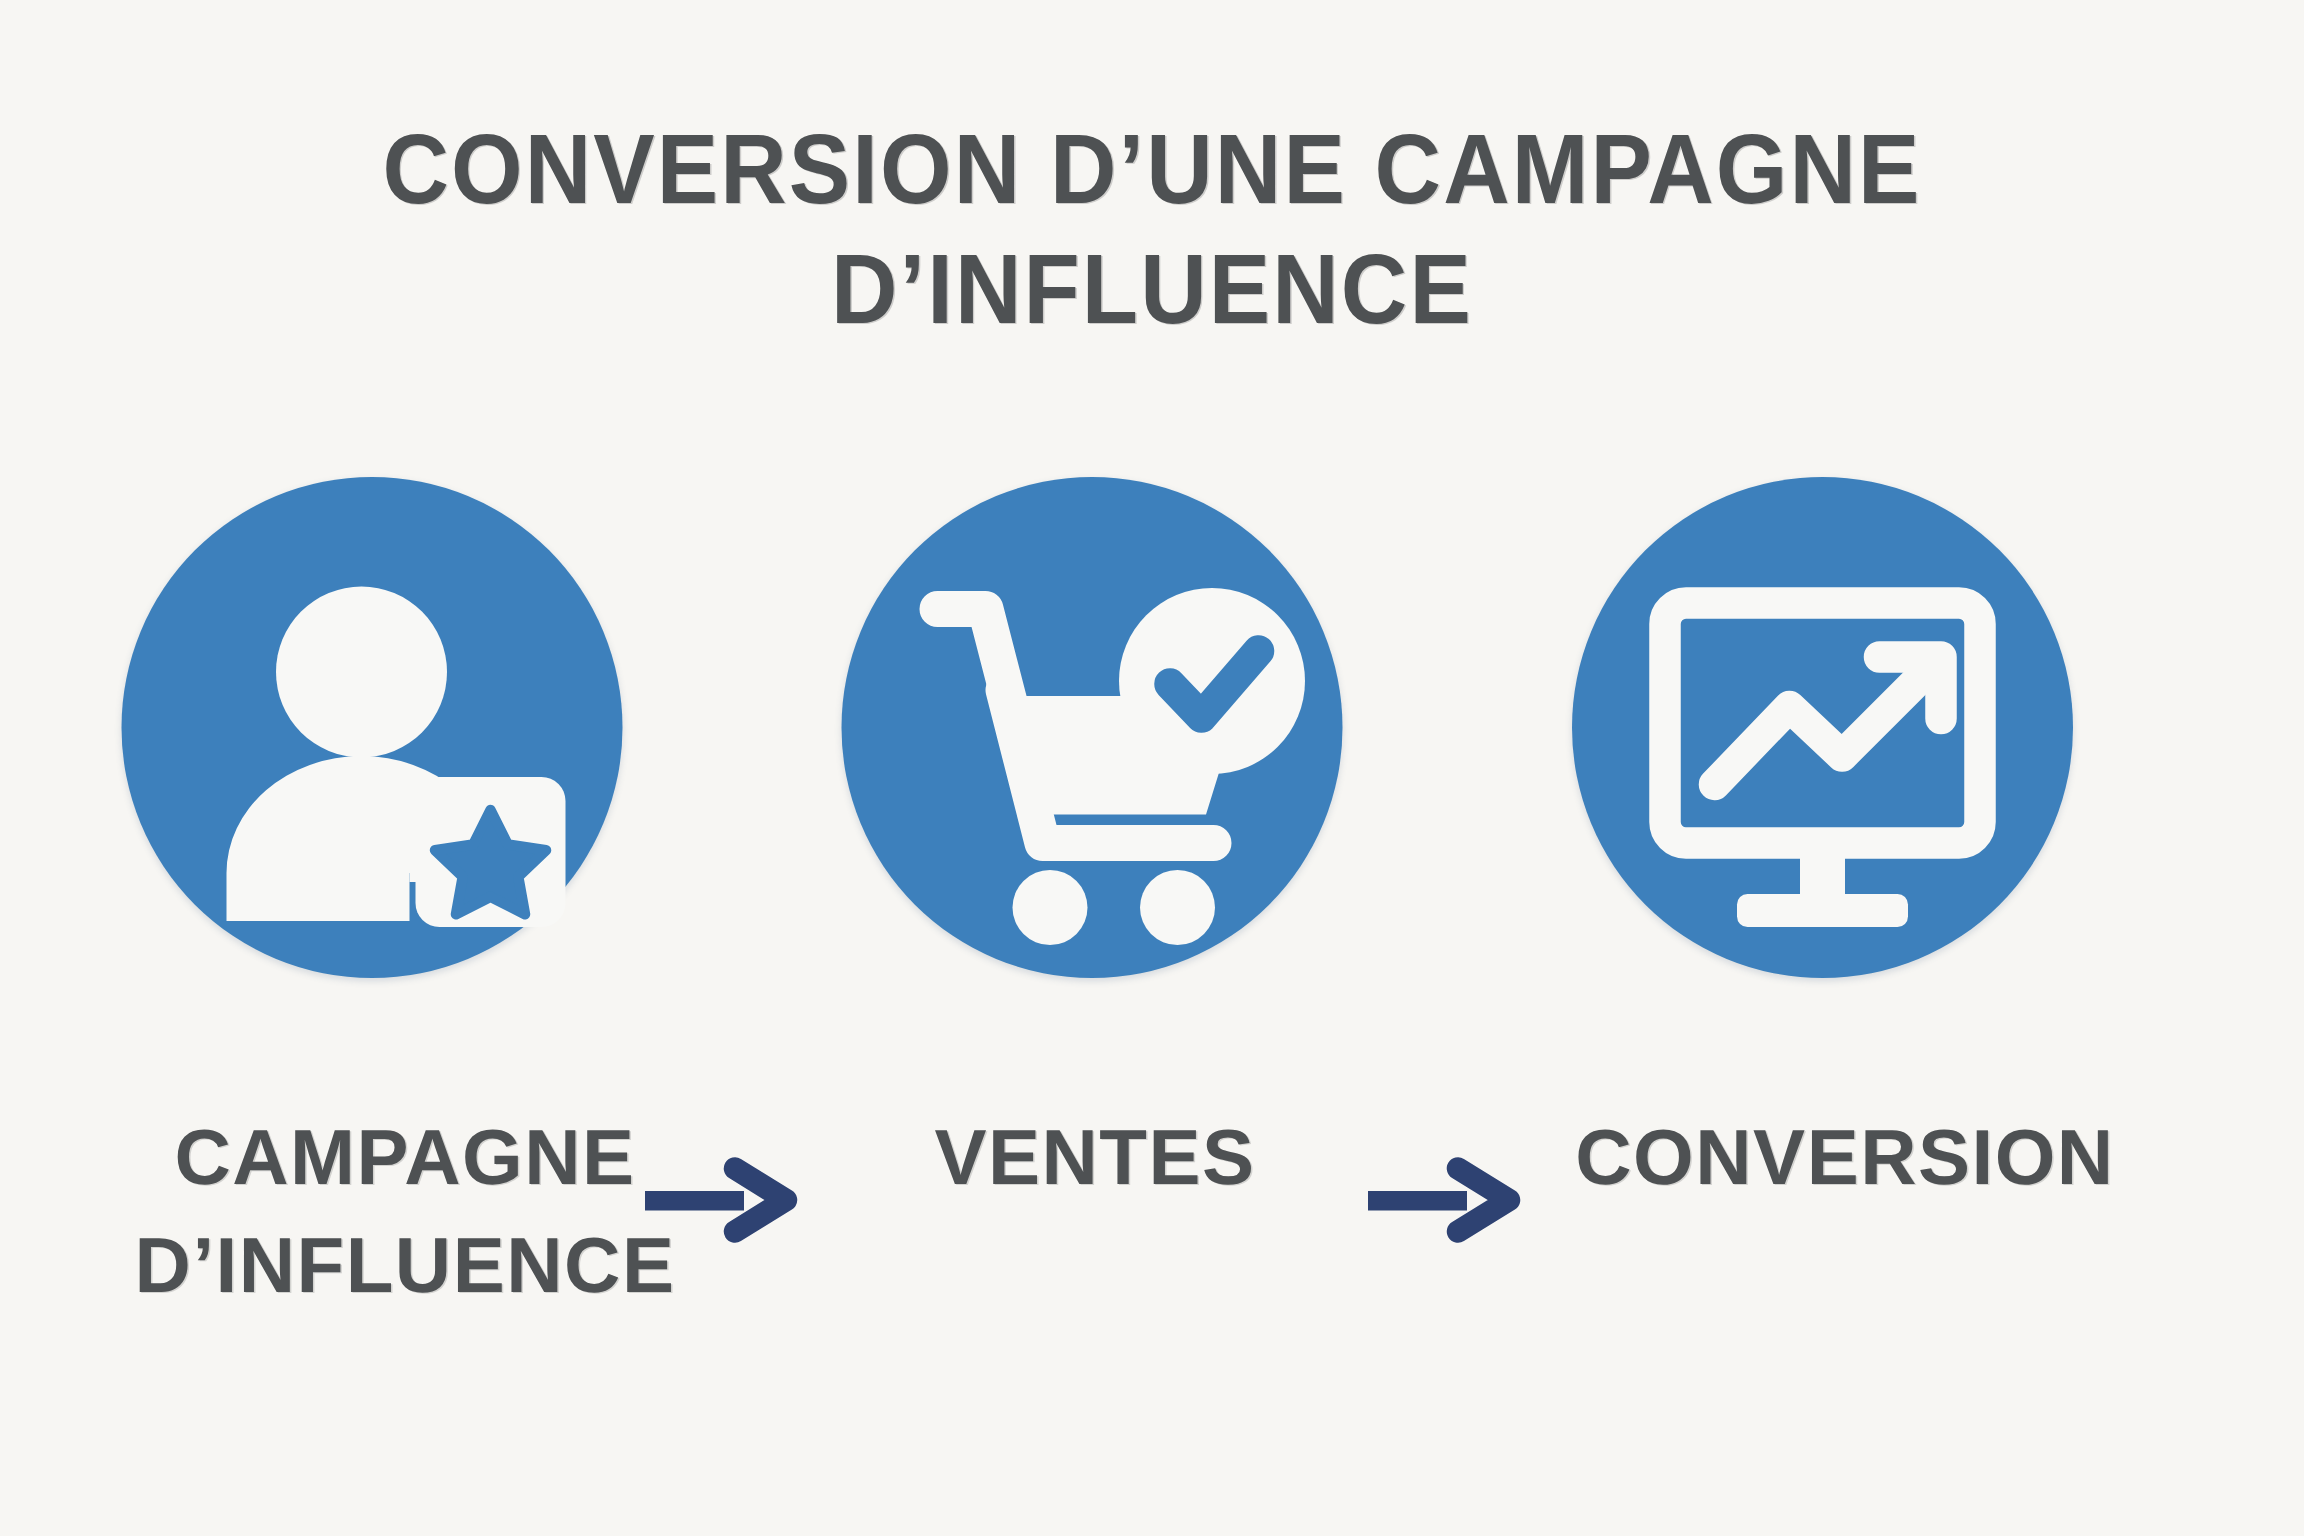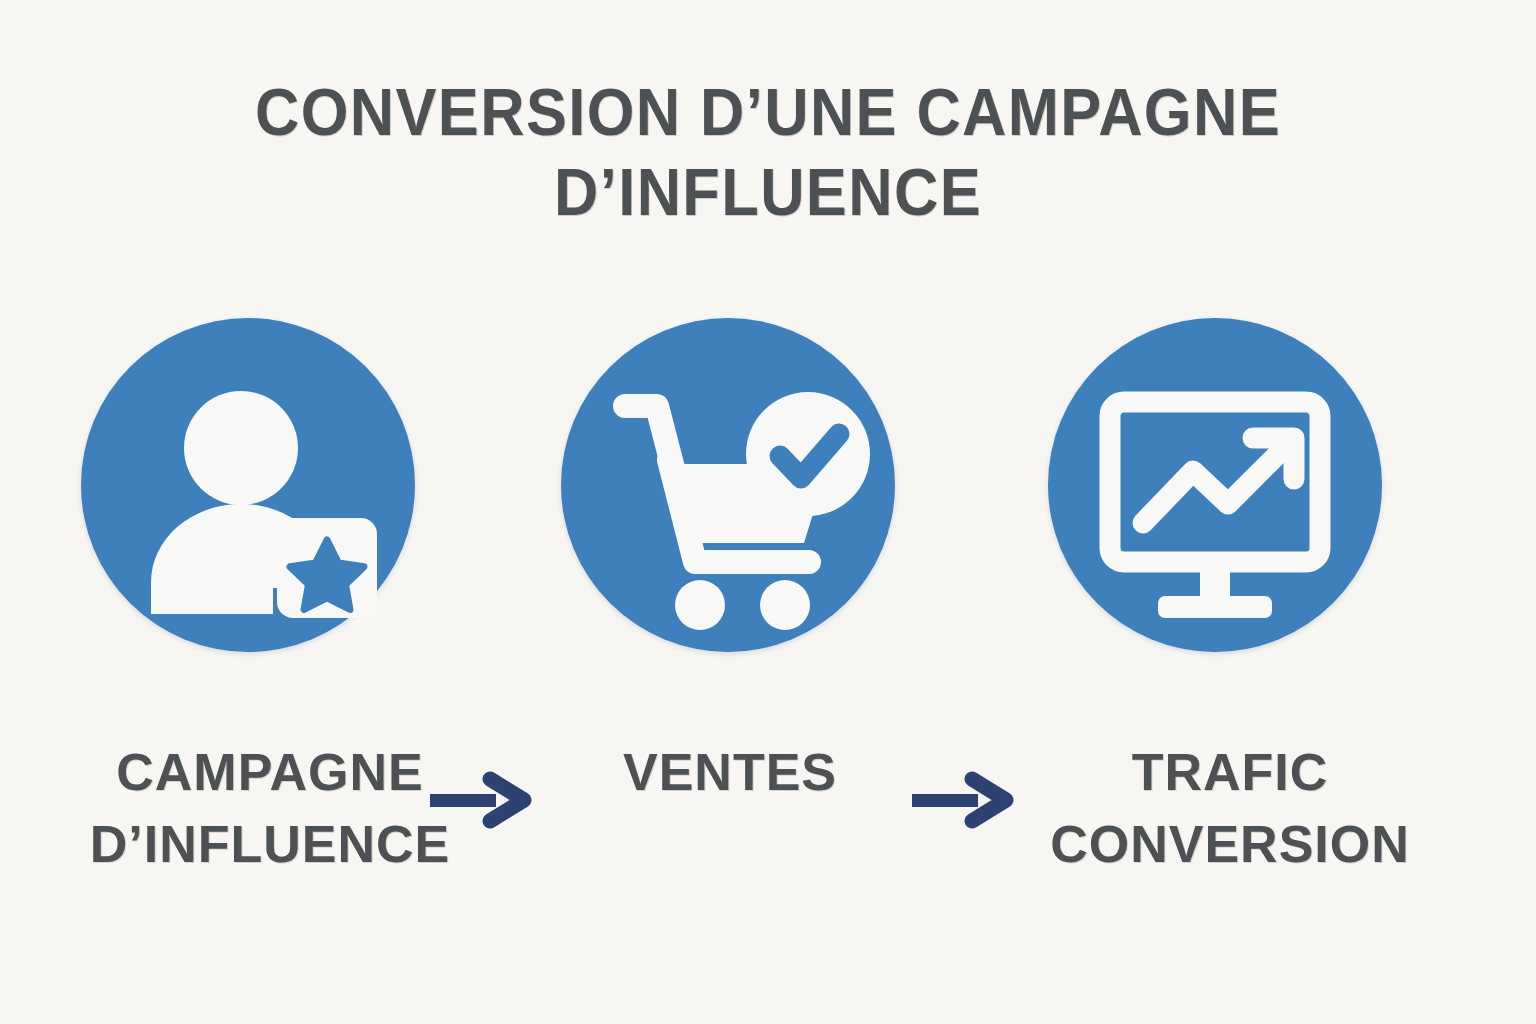--- a/index.html
+++ b/index.html
@@ -218,17 +218,16 @@
   <div class="label label-1">
     <span class="label-line">CAMPAGNE</span>
     <span class="label-line">D’INFLUENCE</span>
   </div>
 
   <div class="label label-2">
     <span class="label-line">VENTES</span>
   </div>
 
   <div class="label label-3">
-    <span class="label-line">TRAFIC</span>
     <span class="label-line">CONVERSION</span>
   </div>
 
 </div>
 
 </body></html>

